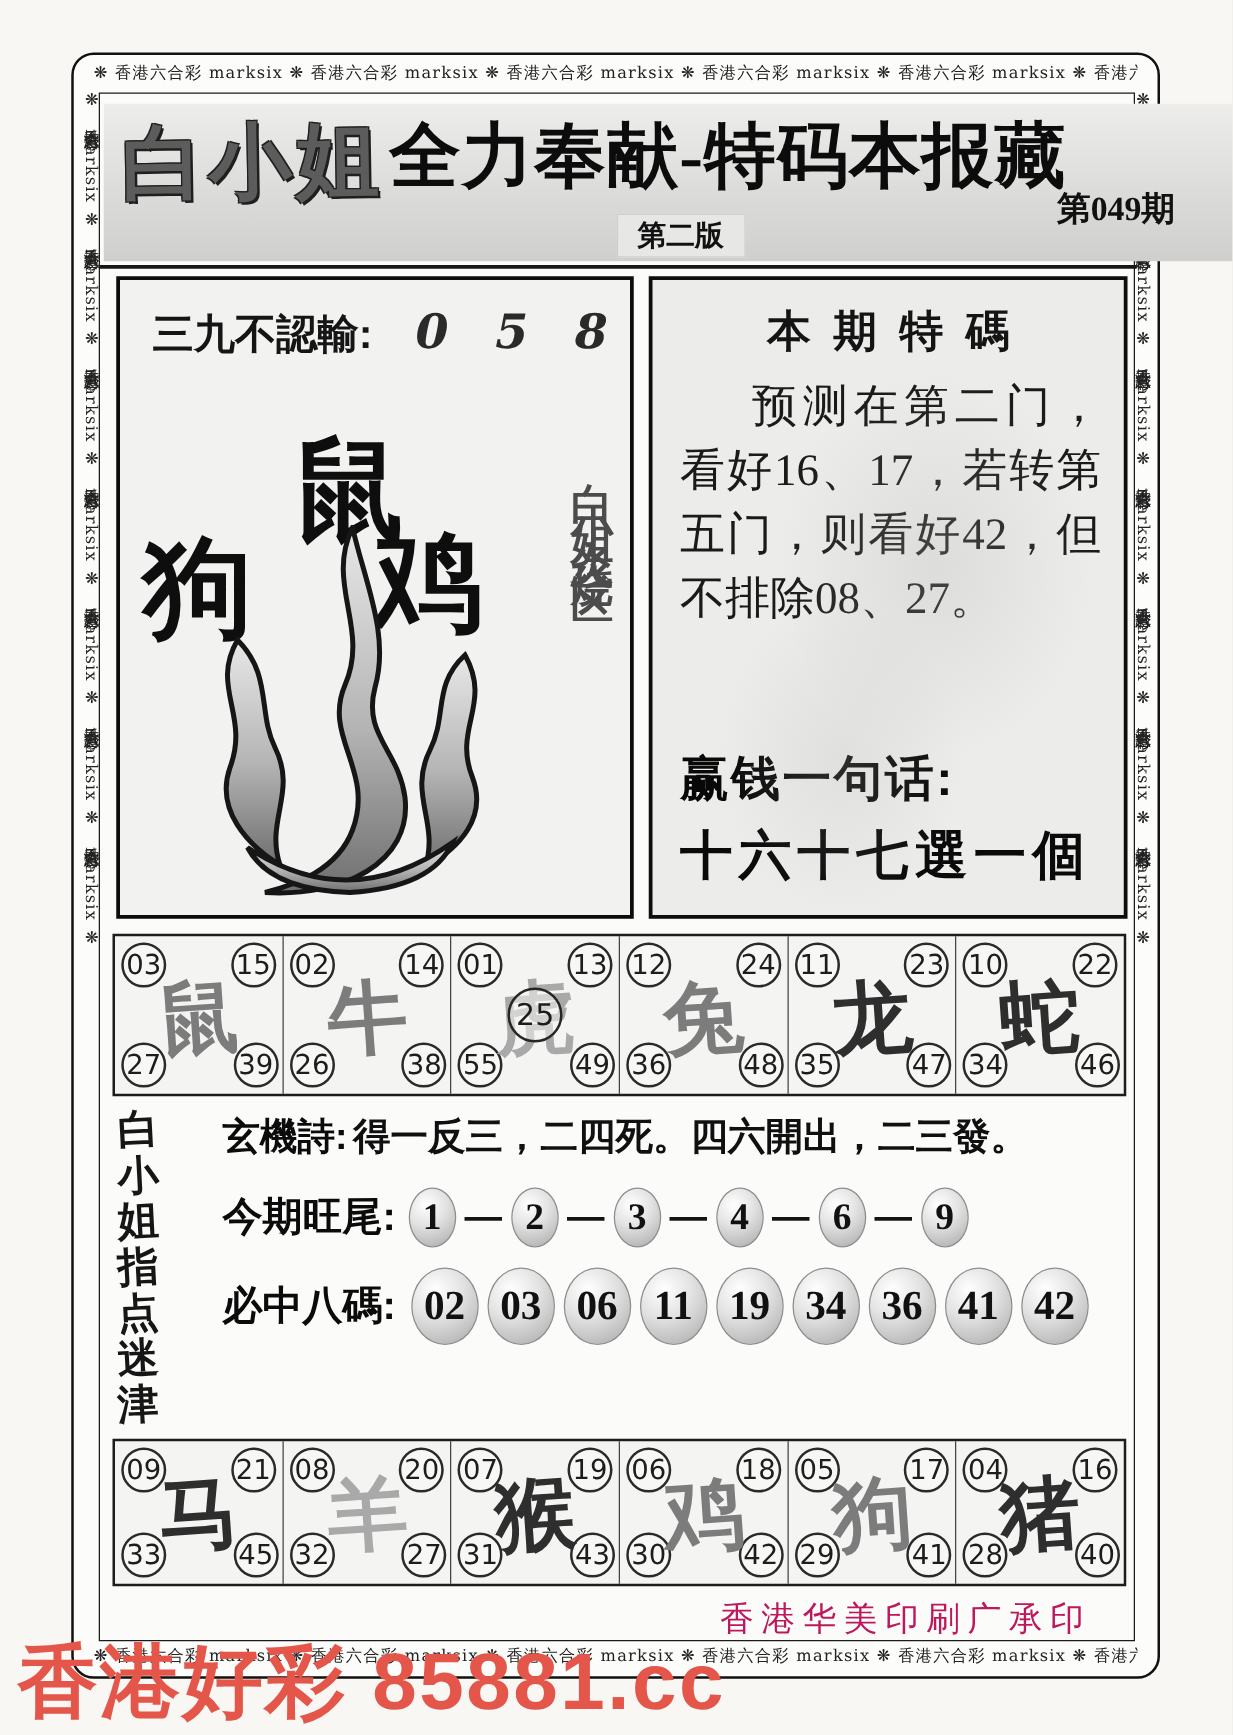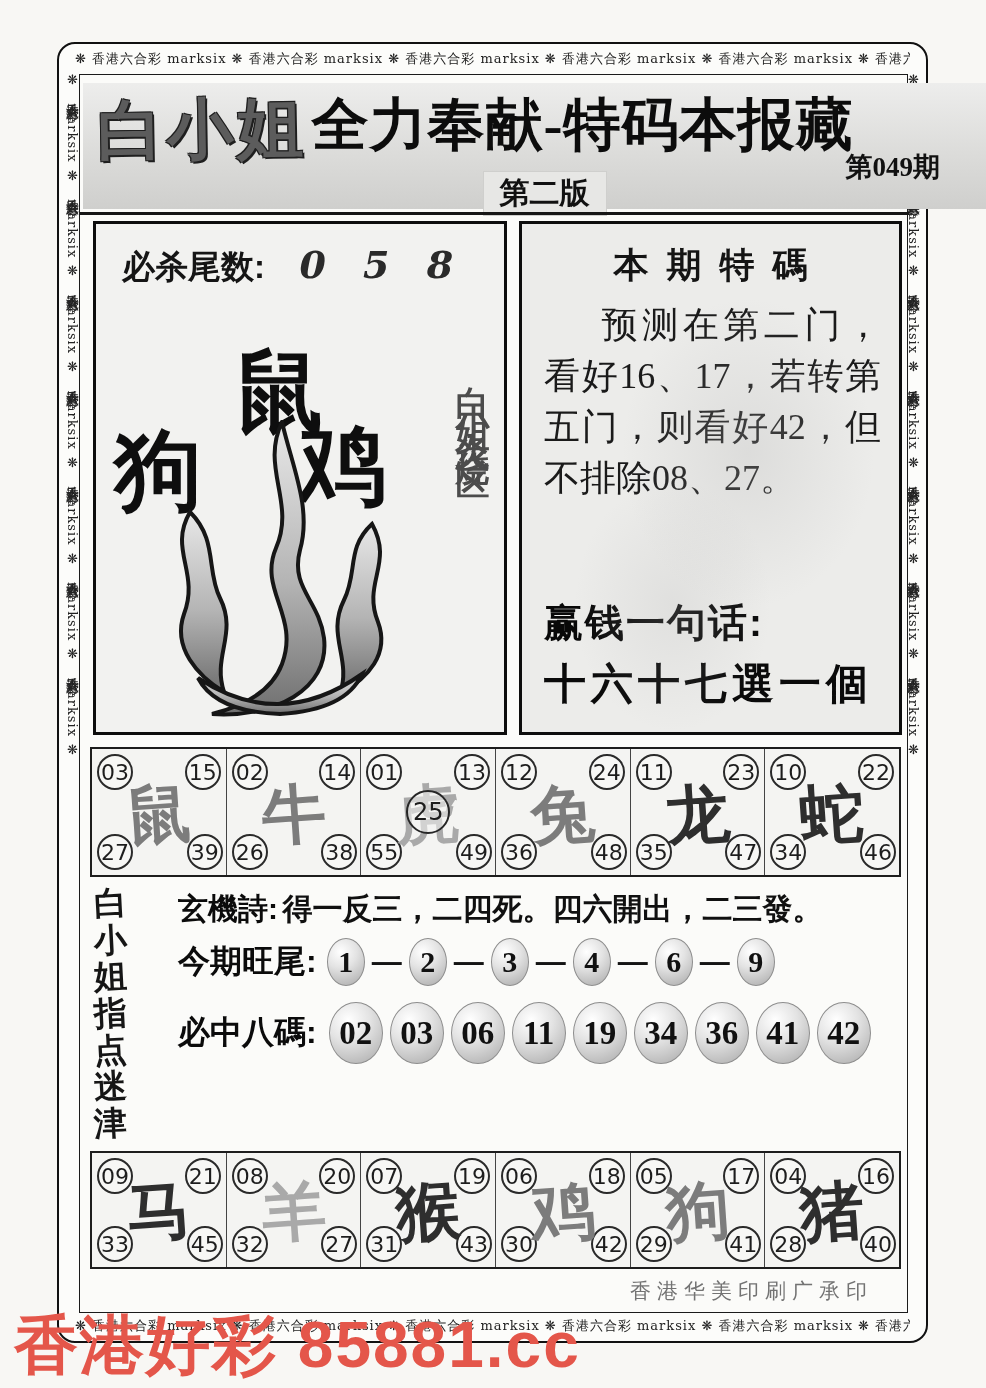--- a/index.html
+++ b/index.html
@@ -28,21 +28,21 @@
   .title-script { display:inline-block; font-family:"DejaVu Serif", serif; font-weight:bold;
                   font-size:66px; color:#5c5c5c; transform:rotate(-1deg);
                   text-shadow:2px 2px 0 #1f1f1f,-1px -1px 0 #1f1f1f,1px -1px 0 #1f1f1f,-1px 1px 0 #1f1f1f;
                   letter-spacing:4px; }
   .title-rest { display:inline-block; font-family:"Liberation Serif", serif; font-weight:bold;
                 font-size:57px; color:#0c0c0c; letter-spacing:1px; vertical-align:8px; }
   .issue { position:absolute; right:66px; top:66px; font-family:"Liberation Serif", serif;
            font-weight:bold; font-size:27px; color:#111; }
   .edition { position:absolute; left:50%; transform:translateX(-50%); top:88px;
              background:#e7e7e5; border:1px solid #cfcfcd; padding:1px 16px;
-             font-family:"Liberation Serif", serif; font-weight:bold; font-size:30px; color:#111; }
+             font-family:"Liberation Serif", serif; font-weight:bold; font-size:23px; color:#111; }
   .title-rule { position:absolute; left:0; top:137px; width:829px; border-top:3px solid #161616; }
 
   
   .box { position:absolute; border:3px solid #0d0d0d; }
   .box-left  { left:13px;  top:146px; width:414px; height:514px; background:#f2f2f0; }
   .box-right { left:439px; top:146px; width:383px; height:514px; background:#ececea; overflow:hidden; }
   .box-right::after { content:""; position:absolute; inset:0;
       background:radial-gradient(ellipse 180px 220px at 60% 45%, rgba(180,180,180,.28), transparent 70%),
                  radial-gradient(ellipse 140px 180px at 40% 75%, rgba(180,180,180,.22), transparent 70%); pointer-events:none; }
 
@@ -96,38 +96,38 @@
   .side-label { position:absolute; left:4px; top:4px; width:52px; display:flex; flex-direction:column; gap:1px; }
   .side-label span { font-family:"DejaVu Serif", serif; font-weight:bold; font-size:33px;
                      color:#161616; transform:rotate(-3deg); line-height:1.08; }
   .tip-rows { position:absolute; left:88px; top:0; right:20px; }
   .tip-row { white-space:nowrap; }
   .tip-label { font-family:"Liberation Sans", sans-serif; font-weight:bold; color:#0b0b0b; }
   .poem-row1 { margin-top:8px; } 
   .poem-row1 .tip-label { font-size:30px; }
   .poem-text { font-family:"Liberation Sans", sans-serif; font-weight:bold; font-size:30px; color:#101010; }
   .poem-row2 { margin-top:6px; padding-left:132px; }
-  .wangwei-row { margin-top:8px; display:flex; align-items:center; }
+  .wangwei-row { margin-top:20px; display:flex; align-items:center; }
   .wangwei-row .tip-label { font-size:32px; margin-right:10px; }
   .pearl { display:inline-flex; align-items:center; justify-content:center;
            background:radial-gradient(circle at 35% 28%, #ffffff 0%, #e3e3e3 40%, #a8a8a8 100%);
            border:1px solid #8d8d8d; border-radius:50%;
            font-family:"Liberation Serif", serif; font-weight:bold; color:#111; }
   .pearl-oval { width:38px; height:48px; font-size:30px; }
   .dash { font-size:30px; font-weight:bold; color:#141414; margin:0 7px; }
   .menliao-row { margin-top:18px; }
   .menliao-row .tip-label { font-size:34px; margin-right:18px; }
   .menliao-text { font-family:"Liberation Serif", serif; font-weight:bold; font-size:38px; color:#0a0a0a; letter-spacing:3px; }
   .bizhong-row { margin-top:16px; display:flex; align-items:center; }
   .bizhong-row .tip-label { font-size:32px; margin-right:12px; }
   .pearl-big { width:54px; height:62px; font-size:33px; margin-right:7px; }
 
   
   .printer { position:absolute; right:34px; top:1202px; font-family:"DejaVu Serif", serif;
-             font-size:21px; color:#737373; letter-spacing:6px; }
+             font-size:27px; color:#be185d; letter-spacing:6px; }
   .watermark { position:absolute; left:14px; top:1302px; z-index:9;
                font-family:"Liberation Sans", sans-serif; font-weight:bold; font-size:64px;
                letter-spacing:2px; white-space:nowrap; }
 </style>
 </head>
 <body>
 
 <div class="stage">
   <div class="frame">
     <div class="band band-top">❋ 香港六合彩 marksix  ❋ 香港六合彩 marksix  ❋ 香港六合彩 marksix  ❋ 香港六合彩 marksix  ❋ 香港六合彩 marksix  ❋ 香港六合彩 marksix  ❋ 香港六合彩 marksix ❋</div>
@@ -142,21 +142,21 @@
           <span class="title-script">白小姐</span>
           <span class="title-rest">全力奉献-特码本报藏</span>
         </div>
         <div class="issue">第049期</div>
         <div class="edition">第二版</div>
       </div>
       <div class="title-rule"></div>
 
       <div class="box box-left">
         <div class="kill-line kill1">
-          <span class="lbl">必杀尾数:</span>
+          <span class="lbl">三九不認輸:</span>
           <span class="val">0 5 8</span>
         </div>
         <div class="zchar zchar-top">鼠</div>
         <div class="zchar zchar-left">狗</div>
         <div class="zchar zchar-right">鸡</div>
         <svg class="flame" width="310" height="300" viewBox="0 0 310 300">
           <defs>
             <linearGradient id="fg" x1="0" y1="0" x2="0" y2="1">
               <stop offset="0" stop-color="#e8e8e8"></stop>
                 <stop offset="0.55" stop-color="#b4b4b4"></stop>

